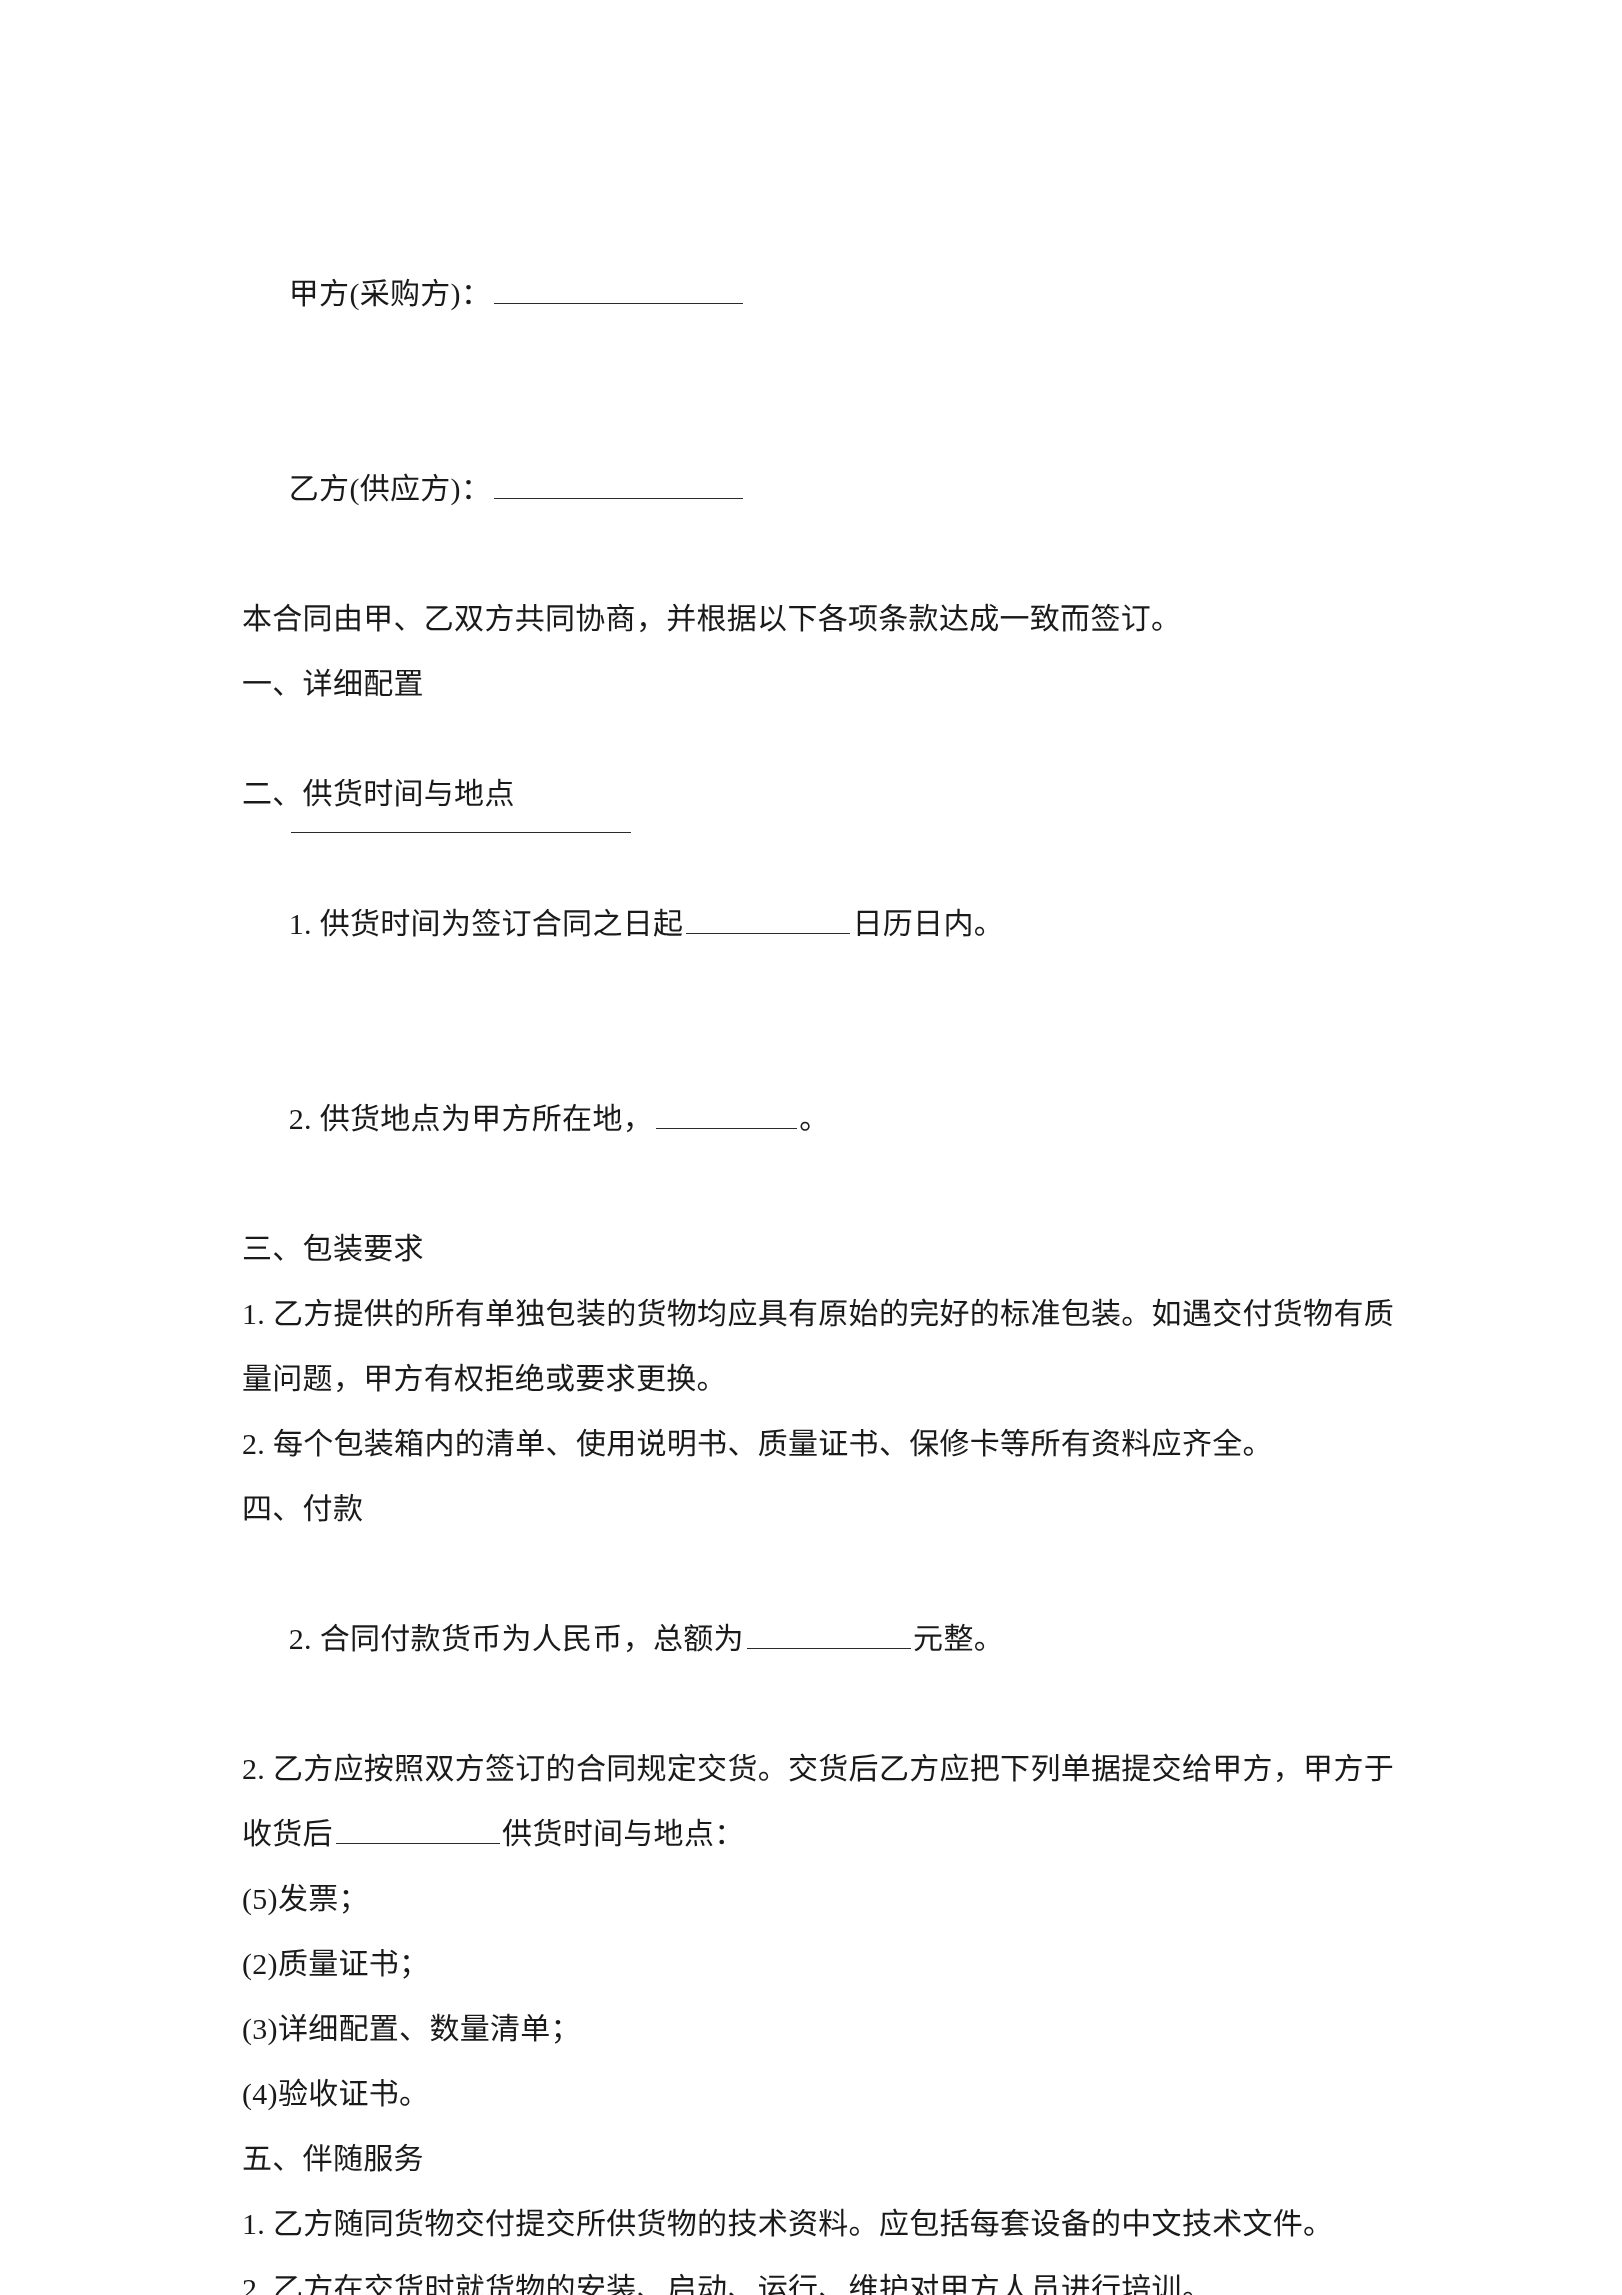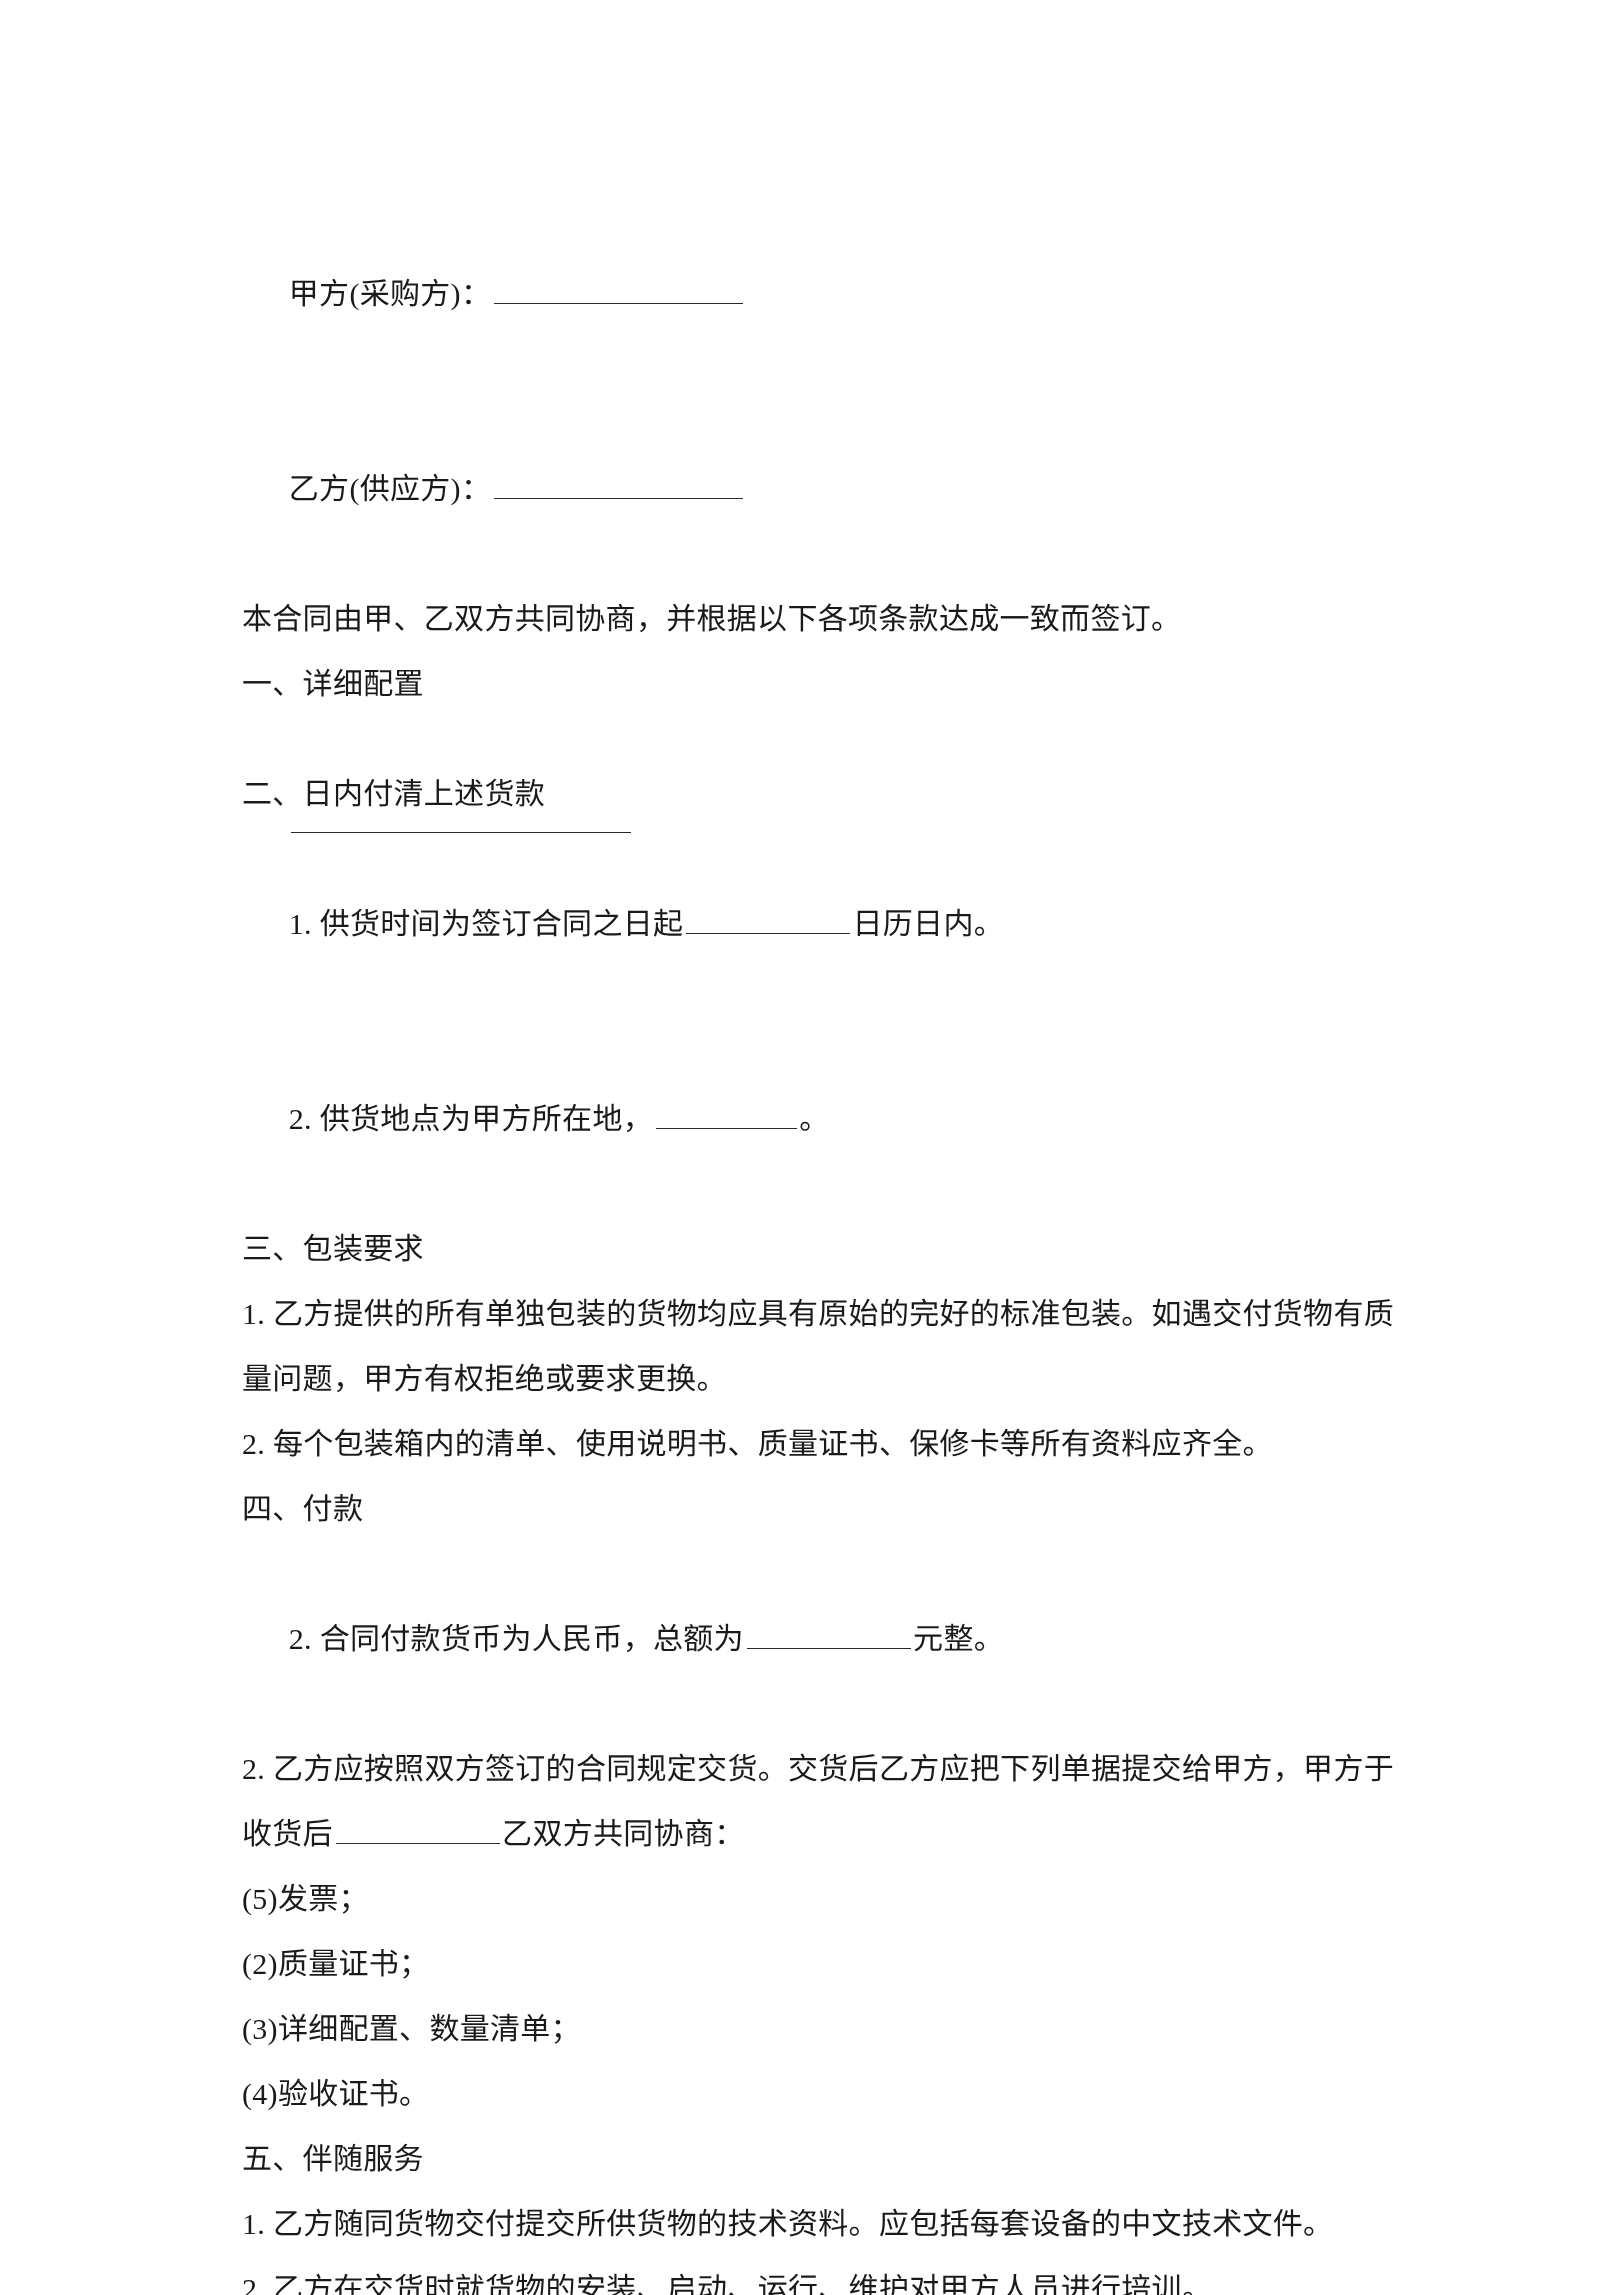--- a/index.html
+++ b/index.html
@@ -69,21 +69,21 @@
     </div>
 
     <div class="line">本合同由甲、乙双方共同协商，并根据以下各项条款达成一致而签订。</div>
 
     <div class="line">一、详细配置</div>
 
     <div class="line standalone-rule">
       <span class="rule"></span>
     </div>
 
-    <div class="line">二、日内付清上述货款</div>
+    <div class="line">二、供货时间与地点</div>
 
     <div class="line">
       <span>1. 供货时间为签订合同之日起</span><span class="rule w-med"></span><span>日历日内。</span>
     </div>
 
     <div class="line">
       <span>2. 供货地点为甲方所在地，</span><span class="rule w-short"></span><span>。</span>
     </div>
 
     <div class="line">三、包装要求</div>
@@ -92,21 +92,21 @@
 
     <div class="para">2. 每个包装箱内的清单、使用说明书、质量证书、保修卡等所有资料应齐全。</div>
 
     <div class="line">四、付款</div>
 
     <div class="line">
       <span>2. 合同付款货币为人民币，总额为</span><span class="rule w-med"></span><span>元整。</span>
     </div>
 
     <div class="para">
-      <span>2. 乙方应按照双方签订的合同规定交货。交货后乙方应把下列单据提交给甲方，甲方于收货后</span><span class="rule w-med"></span><span>乙双方共同协商：</span>
+      <span>2. 乙方应按照双方签订的合同规定交货。交货后乙方应把下列单据提交给甲方，甲方于收货后</span><span class="rule w-med"></span><span>供货时间与地点：</span>
     </div>
 
     <div class="line">(5)发票；</div>
     <div class="line">(2)质量证书；</div>
     <div class="line">(3)详细配置、数量清单；</div>
     <div class="line">(4)验收证书。</div>
 
     <div class="line">五、伴随服务</div>
 
     <div class="line">1. 乙方随同货物交付提交所供货物的技术资料。应包括每套设备的中文技术文件。</div>

